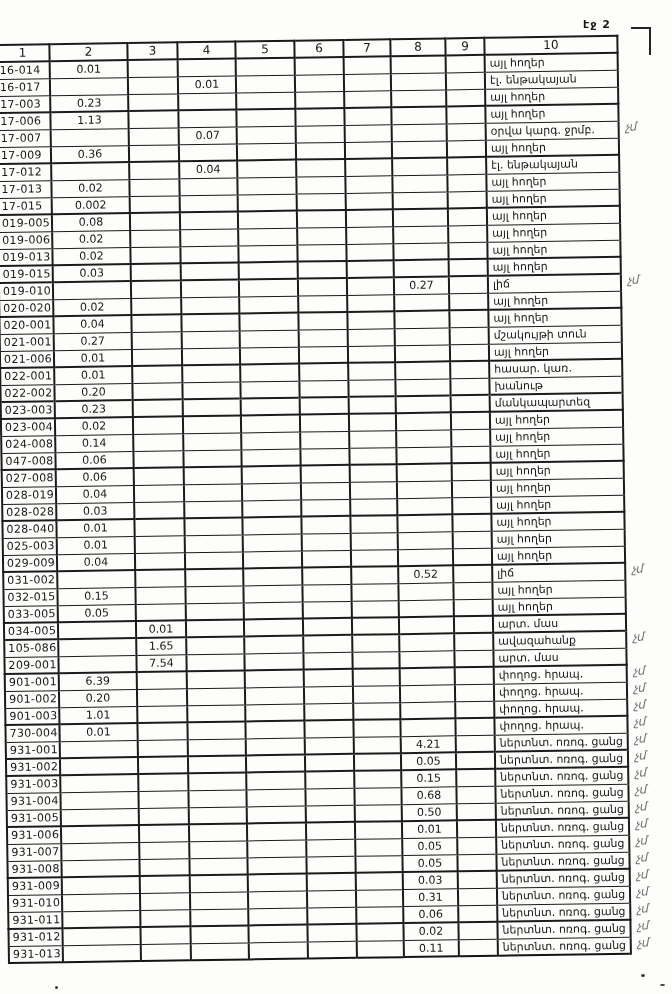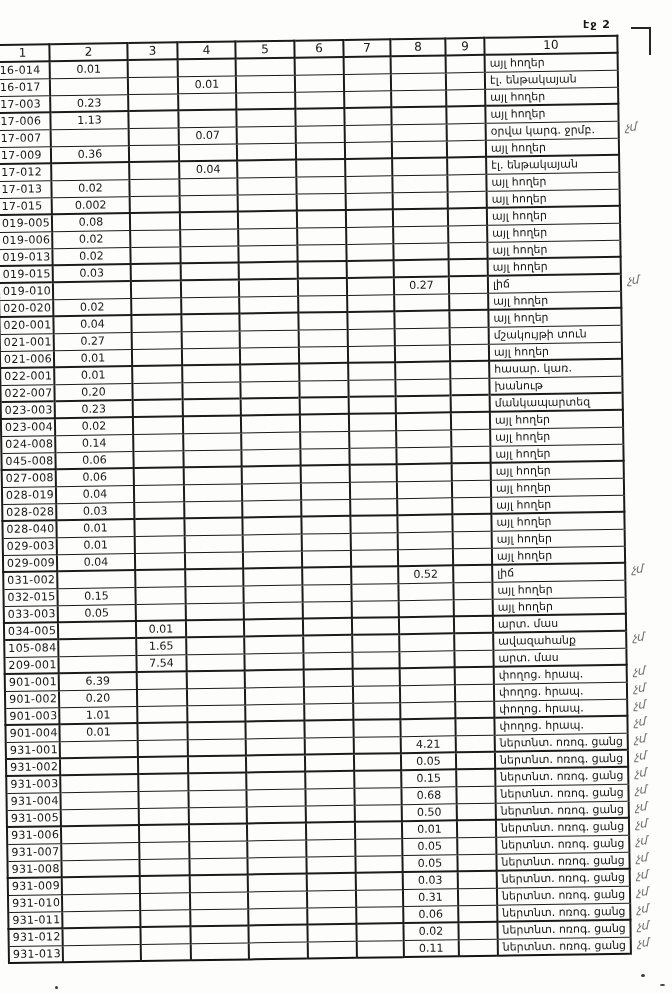--- a/index.html
+++ b/index.html
@@ -311,21 +311,21 @@
           <td></td>
           <td></td>
           <td></td>
           <td></td>
           <td></td>
           <td></td>
           <td></td>
           <td>հասար. կառ.</td>
         </tr>
         <tr>
-          <td>022-007</td>
+          <td>022-002</td>
           <td>0.20</td>
           <td></td>
           <td></td>
           <td></td>
           <td></td>
           <td></td>
           <td></td>
           <td></td>
           <td>խանութ</td>
         </tr>
@@ -359,21 +359,21 @@
           <td></td>
           <td></td>
           <td></td>
           <td></td>
           <td></td>
           <td></td>
           <td></td>
           <td>այլ հողեր</td>
         </tr>
         <tr>
-          <td>045-008</td>
+          <td>047-008</td>
           <td>0.06</td>
           <td></td>
           <td></td>
           <td></td>
           <td></td>
           <td></td>
           <td></td>
           <td></td>
           <td>այլ հողեր</td>
         </tr>
@@ -419,21 +419,21 @@
           <td></td>
           <td></td>
           <td></td>
           <td></td>
           <td></td>
           <td></td>
           <td></td>
           <td>այլ հողեր</td>
         </tr>
         <tr>
-          <td>029-003</td>
+          <td>025-003</td>
           <td>0.01</td>
           <td></td>
           <td></td>
           <td></td>
           <td></td>
           <td></td>
           <td></td>
           <td></td>
           <td>այլ հողեր</td>
         </tr>
@@ -467,21 +467,21 @@
           <td></td>
           <td></td>
           <td></td>
           <td></td>
           <td></td>
           <td></td>
           <td></td>
           <td>այլ հողեր</td>
         </tr>
         <tr>
-          <td>033-003</td>
+          <td>033-005</td>
           <td>0.05</td>
           <td></td>
           <td></td>
           <td></td>
           <td></td>
           <td></td>
           <td></td>
           <td></td>
           <td>այլ հողեր</td>
         </tr>
@@ -491,21 +491,21 @@
           <td>0.01</td>
           <td></td>
           <td></td>
           <td></td>
           <td></td>
           <td></td>
           <td></td>
           <td>արտ. մաս</td>
         </tr>
         <tr>
-          <td>105-084</td>
+          <td>105-086</td>
           <td></td>
           <td>1.65</td>
           <td></td>
           <td></td>
           <td></td>
           <td></td>
           <td></td>
           <td></td>
           <td>ավազահանք<span class="margin-mark">չմ</span></td>
         </tr>
@@ -551,21 +551,21 @@
           <td></td>
           <td></td>
           <td></td>
           <td></td>
           <td></td>
           <td></td>
           <td></td>
           <td>փողոց. հրապ.<span class="margin-mark">չմ</span></td>
         </tr>
         <tr>
-          <td>901-004</td>
+          <td>730-004</td>
           <td>0.01</td>
           <td></td>
           <td></td>
           <td></td>
           <td></td>
           <td></td>
           <td></td>
           <td></td>
           <td>փողոց. հրապ.<span class="margin-mark">չմ</span></td>
         </tr>

